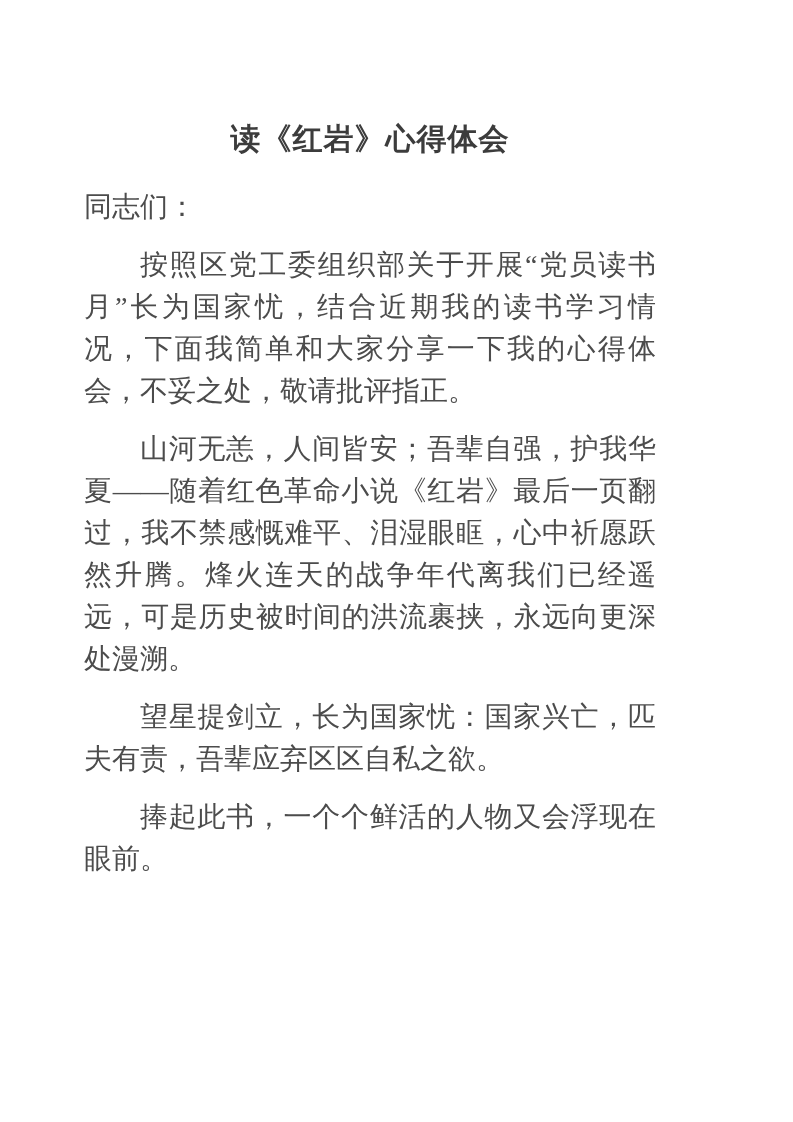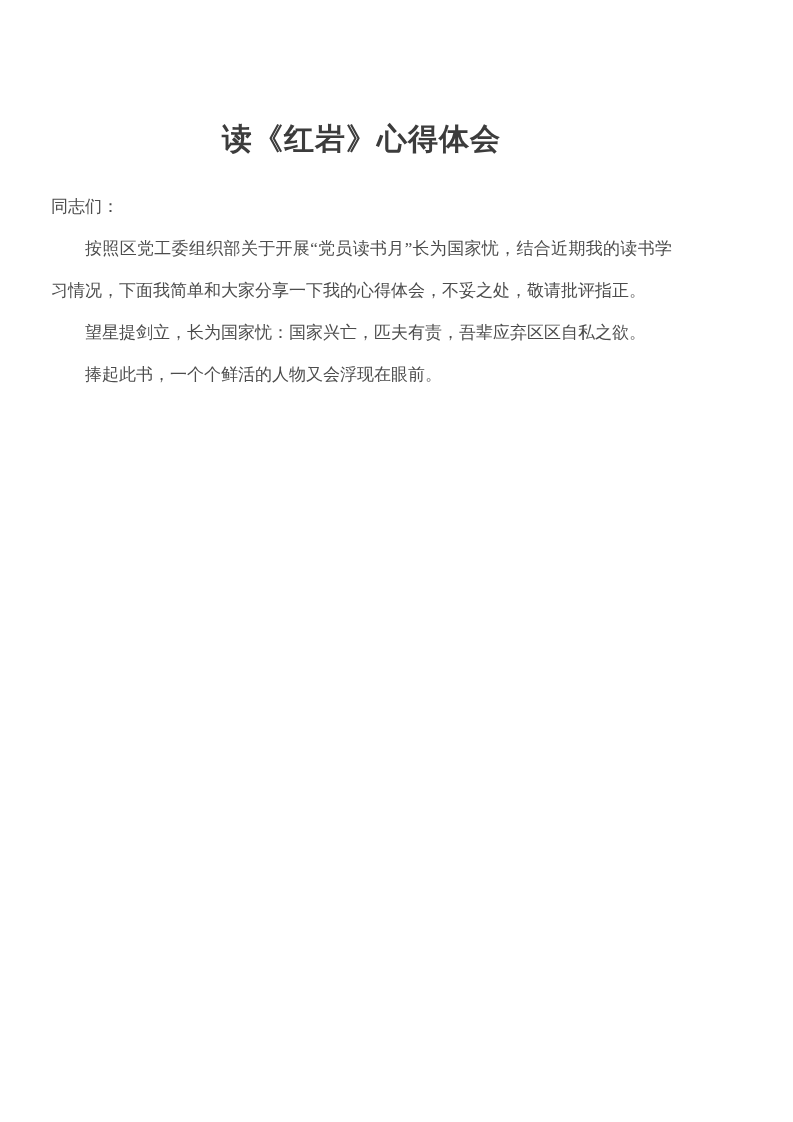--- a/index.html
+++ b/index.html
@@ -7,57 +7,58 @@
     padding: 0;
     background: #ffffff;
   }
   .page {
     position: relative;
     width: 793px;
     height: 1122px;
     margin: 0 auto;
     background: #ffffff;
     box-sizing: border-box;
-    padding: 118px 121px 0 51px;
+    padding: 118px 121px 0 68px;
     overflow: hidden;
     font-family: "Liberation Serif", "DejaVu Serif", serif;
   }
   .doc-title {
     margin: 0 0 26px 0;
     font-family: "Liberation Sans", "DejaVu Sans", sans-serif;
     font-weight: 700;
     font-size: 30px;
     line-height: 42px;
     text-align: center;
     color: #3c3c3c;
     letter-spacing: 1px;
   }
   .body-text p {
-    margin: 0;
-    font-size: 17px;
+    margin: 16px;
+    font-size: 28px;
     line-height: 42px;
     color: #4c4c4c;
     text-align: justify;
     font-weight: 400;
   }
   .body-text p.para {
     text-indent: 2em;
   }
 </style>
 </head>
 <body>
 
 <div class="page">
   <h1 class="doc-title">读《红岩》心得体会</h1>
 
   <div class="body-text">
     <p class="salutation">同志们：</p>
 
     <p class="para">按照区党工委组织部关于开展“党员读书月”长为国家忧，结合近期我的读书学习情况，下面我简单和大家分享一下我的心得体会，不妥之处，敬请批评指正。</p>
 
+    <p class="para">山河无恙，人间皆安；吾辈自强，护我华夏——随着红色革命小说《红岩》最后一页翻过，我不禁感慨难平、泪湿眼眶，心中祈愿跃然升腾。烽火连天的战争年代离我们已经遥远，可是历史被时间的洪流裹挟，永远向更深处漫溯。</p>
 
 
 
     <p class="para">望星提剑立，长为国家忧：国家兴亡，匹夫有责，吾辈应弃区区自私之欲。</p>
 
     <p class="para">捧起此书，一个个鲜活的人物又会浮现在眼前。</p>
   </div>
 </div>
 
 </body></html>

